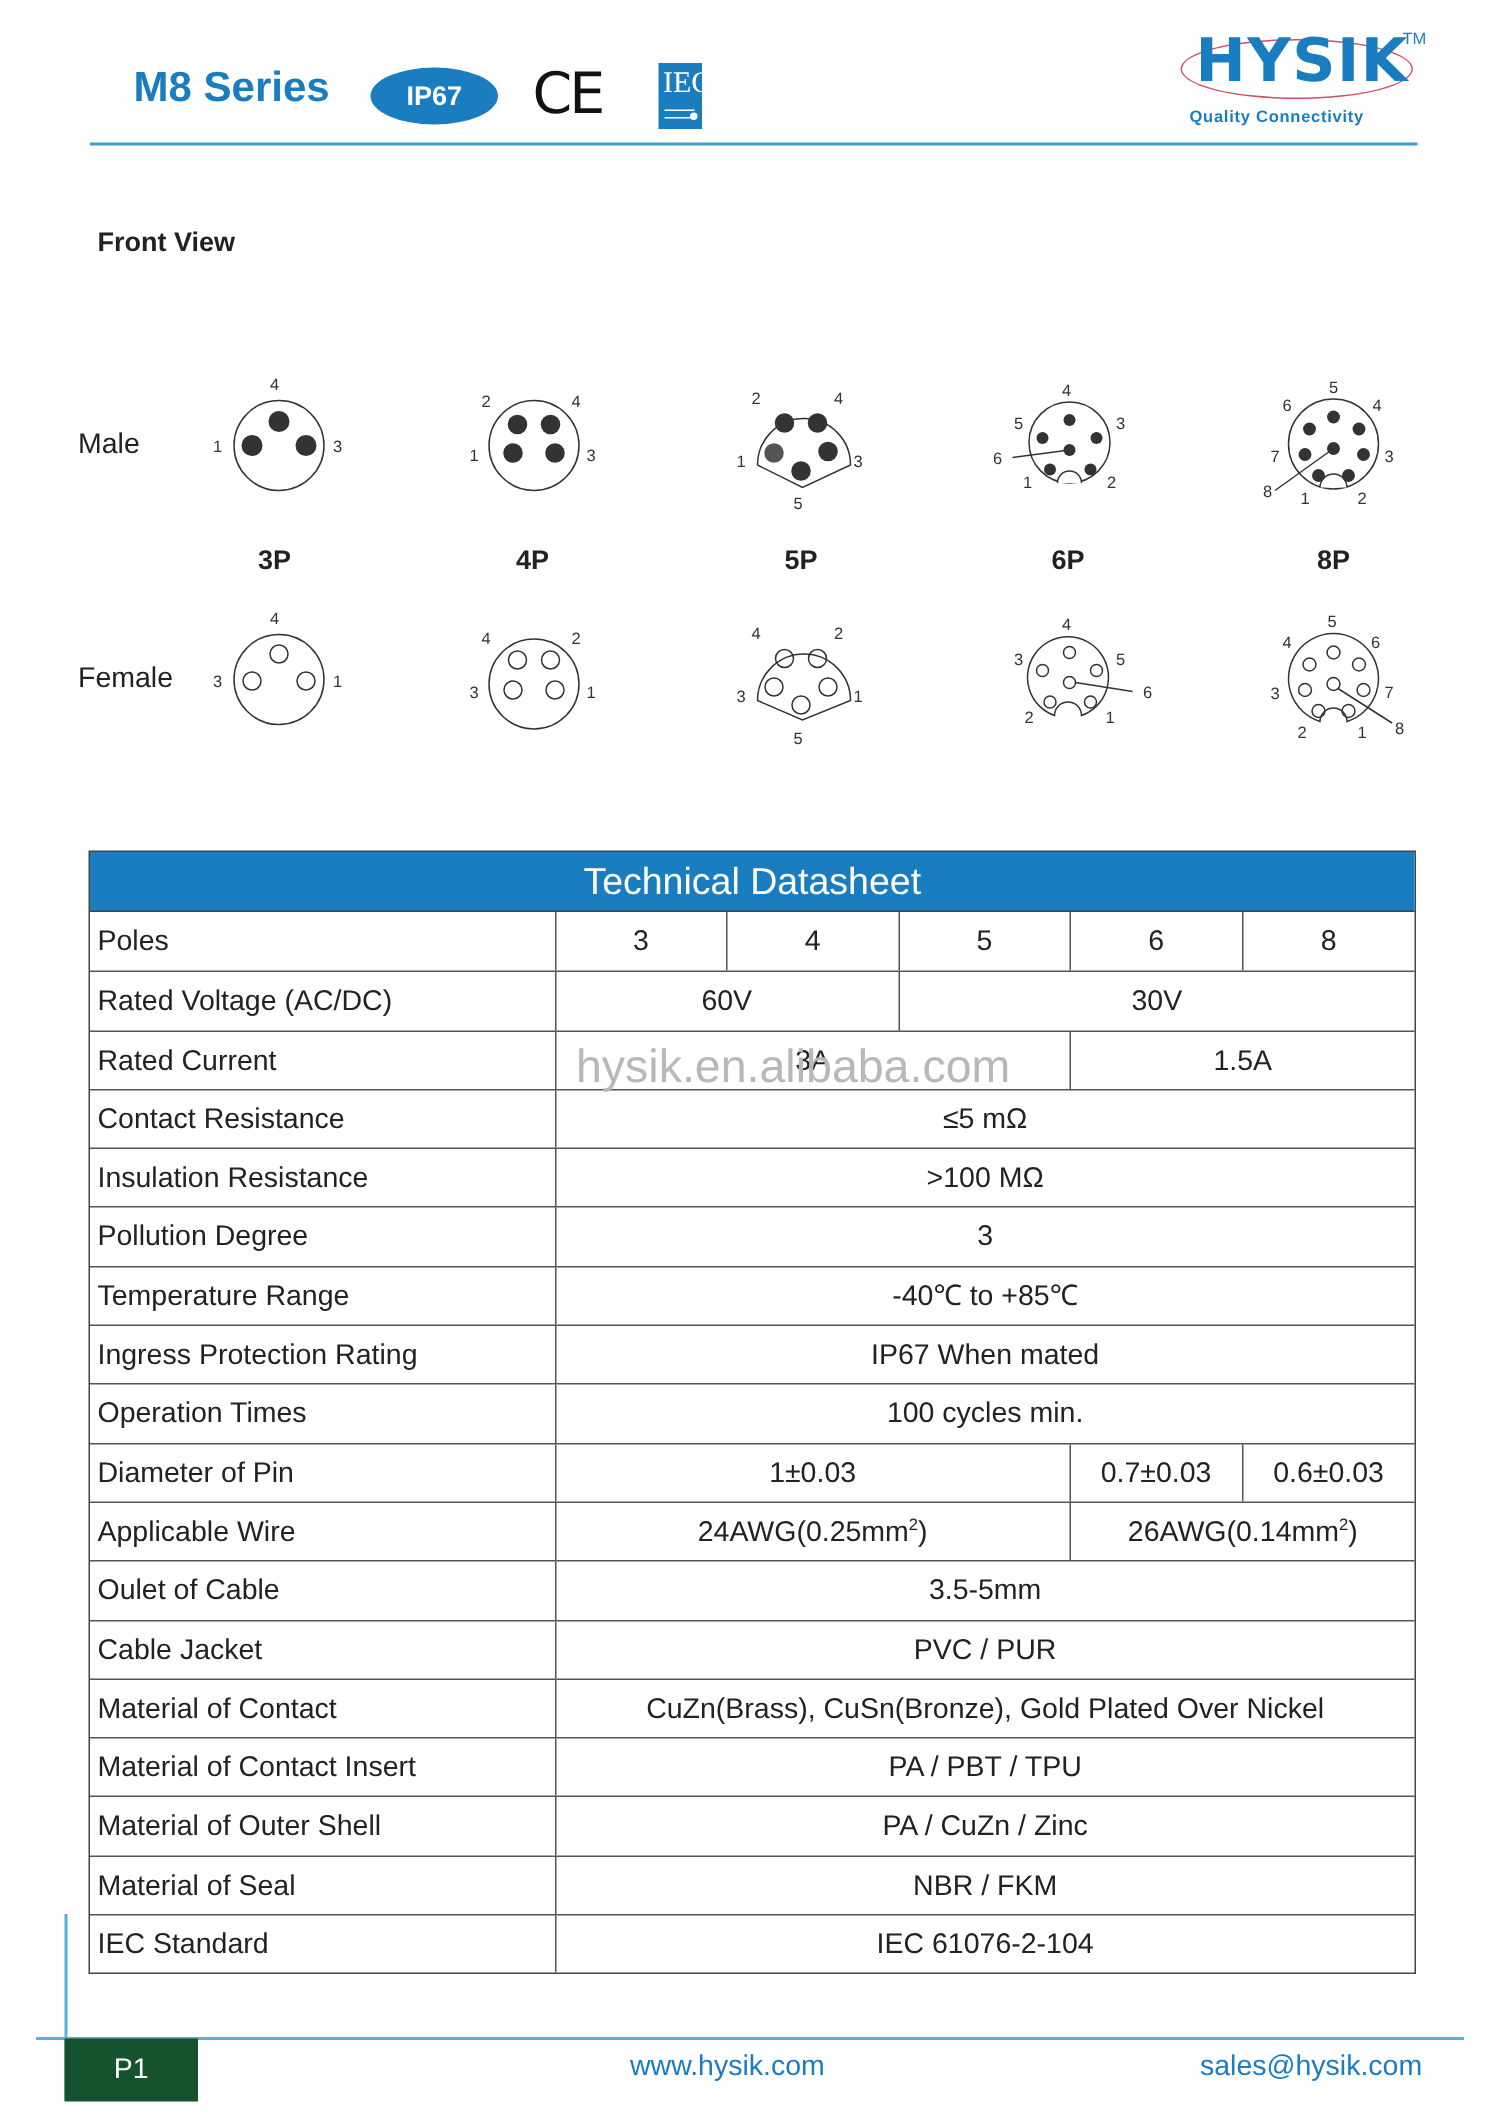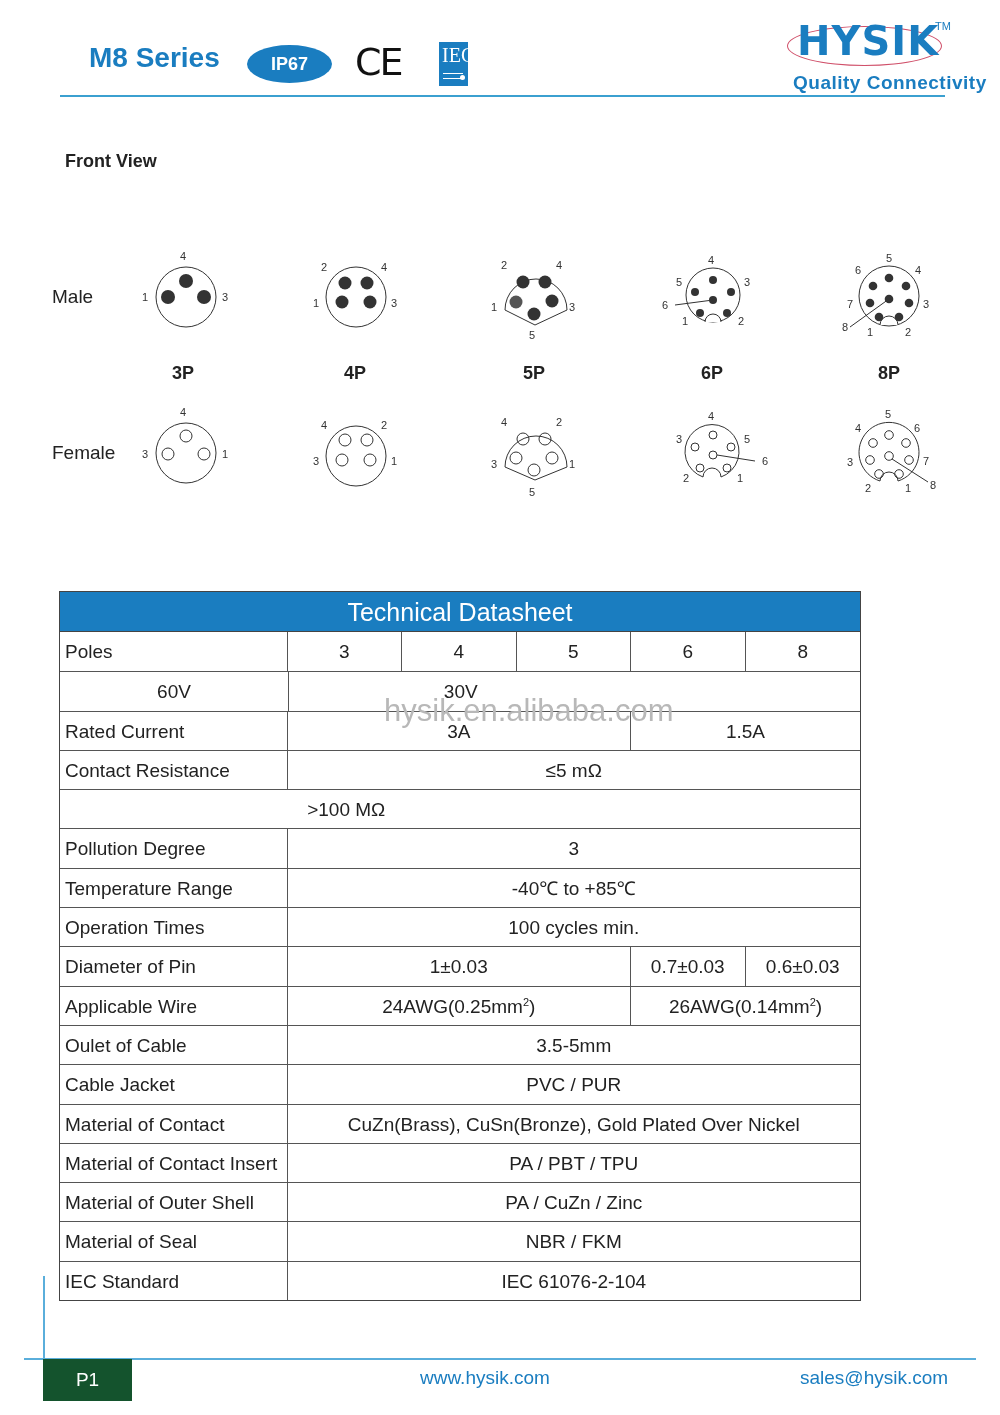--- a/index.html
+++ b/index.html
@@ -10,31 +10,31 @@
   .ip-badge { position: absolute; left: 247px; top: 45px; width: 85px; height: 38px; border-radius: 50%; background: #1a7dc0; color: #fff; font-weight: bold; font-size: 18px; text-align: center; line-height: 38px; }
   .ce-mark { position: absolute; left: 355px; top: 40px; font-size: 38px; color: #111; font-family: "DejaVu Sans", sans-serif; letter-spacing: -2px; }
   .iec-logo { position: absolute; left: 439px; top: 42px; width: 29px; height: 44px; background: #1a7dc0; color: #fff; font-family: "Liberation Serif", serif; font-size: 20px; padding: 2px 0 0 3px; }
   .iec-logo .bars { position: absolute; left: 4px; right: 5px; bottom: 7px; height: 6px; border-top: 1.5px solid #fff; border-bottom: 1.5px solid #fff; }
   .iec-logo .dot { position: absolute; right: 3px; bottom: 6px; width: 5px; height: 5px; background: #fff; border-radius: 50%; }
 
   .logo { position: absolute; left: 785px; top: 18px; width: 170px; height: 55px; }
   .logo-text { position: absolute; left: 12px; top: 0; font-size: 40px; font-weight: bold; color: #1a7dc0; letter-spacing: 1px; font-family: "DejaVu Sans", sans-serif; }
   .logo-ellipse { position: absolute; left: 2px; top: 8px; width: 155px; height: 40px; border: 1px solid #d0506a; border-radius: 50%; }
   .logo-tm { position: absolute; left: 150px; top: 2px; font-size: 11px; color: #1a7dc0; }
-  .tagline { position: absolute; left: 793px; top: 72px; font-size: 19px; font-weight: bold; color: #1a7dc0; letter-spacing: 0.5px; }
+  .tagline { position: absolute; left: 793px; top: 72px; font-size: 11px; font-weight: bold; color: #1a7dc0; letter-spacing: 0.5px; }
 
   .header-rule { position: absolute; left: 60px; top: 95px; width: 885px; height: 2px; background: #3ba0d0; }
 
   .section-title { position: absolute; left: 65px; top: 151px; font-size: 18px; font-weight: bold; color: #222; }
 
   .row-label { position: absolute; left: 52px; font-size: 19px; color: #222; }
   .pole-label { position: absolute; font-size: 18px; font-weight: bold; color: #222; width: 60px; text-align: center; }
   .diagram { position: absolute; }
 
-  .table { position: absolute; left: 59px; top: 591px; width: 802px; border: 1.5px solid #444; border-collapse: collapse; }
+  .table { position: absolute; left: 59px; top: 567px; width: 885px; border: 1.5px solid #444; border-collapse: collapse; }
   .t-head { height: 40px; background: #1a7dc0; color: #ffffff; font-size: 25px; text-align: center; line-height: 40px; border-bottom: 1px solid #444; }
   .t-row { display: flex; height: 39.3px; border-top: 1px solid #555; }
   .t-row:first-of-type { border-top: none; }
   .t-label { width: 311px; border-right: 1px solid #555; font-size: 19px; padding-left: 5px; line-height: 39px; color: #222; white-space: nowrap; }
   .t-vals { flex: 1; display: flex; }
   .t-cell { font-size: 19px; text-align: center; line-height: 39px; border-right: 1px solid #555; color: #222; white-space: nowrap; }
   .t-cell:last-child { border-right: none; }
   .t-cell sup { font-size: 11px; line-height: 0; }
   .watermark { position: absolute; left: 384px; top: 693px; font-size: 31px; color: #b8b8b8; pointer-events: none; }
 
@@ -221,53 +221,61 @@
         <div class="t-label">Poles</div>
         <div class="t-vals">
           <div class="t-cell" style="width: 114.5px;">3</div>
           <div class="t-cell" style="width: 114.5px;">4</div>
           <div class="t-cell" style="width: 114.5px;">5</div>
           <div class="t-cell" style="width: 114.5px;">6</div>
           <div class="t-cell" style="width: 114.5px;">8</div>
         </div>
       </div>
       <div class="t-row">
+        <div class="t-label">Rated Voltage (AC/DC)</div>
         <div class="t-vals">
           <div class="t-cell" style="width: 229px;">60V</div>
           <div class="t-cell" style="width: 343.5px;">30V</div>
         </div>
       </div>
       <div class="t-row">
         <div class="t-label">Rated Current</div>
         <div class="t-vals">
           <div class="t-cell" style="width: 343.5px;">3A</div>
           <div class="t-cell" style="width: 229px;">1.5A</div>
         </div>
       </div>
       <div class="t-row">
         <div class="t-label">Contact Resistance</div>
         <div class="t-vals">
           <div class="t-cell" style="width: 572.5px;">≤5 mΩ</div>
         </div>
       </div>
       <div class="t-row">
+        <div class="t-label">Insulation Resistance</div>
         <div class="t-vals">
           <div class="t-cell" style="width: 572.5px;">&gt;100 MΩ</div>
         </div>
       </div>
       <div class="t-row">
         <div class="t-label">Pollution Degree</div>
         <div class="t-vals">
           <div class="t-cell" style="width: 572.5px;">3</div>
         </div>
       </div>
       <div class="t-row">
         <div class="t-label">Temperature Range</div>
         <div class="t-vals">
           <div class="t-cell" style="width: 572.5px;">-40℃ to +85℃</div>
+        </div>
+      </div>
+      <div class="t-row">
+        <div class="t-label">Ingress Protection Rating</div>
+        <div class="t-vals">
+          <div class="t-cell" style="width: 572.5px;">IP67  When mated</div>
         </div>
       </div>
       <div class="t-row">
         <div class="t-label">Operation Times</div>
         <div class="t-vals">
           <div class="t-cell" style="width: 572.5px;">100 cycles min.</div>
         </div>
       </div>
       <div class="t-row">
         <div class="t-label">Diameter of Pin</div>

